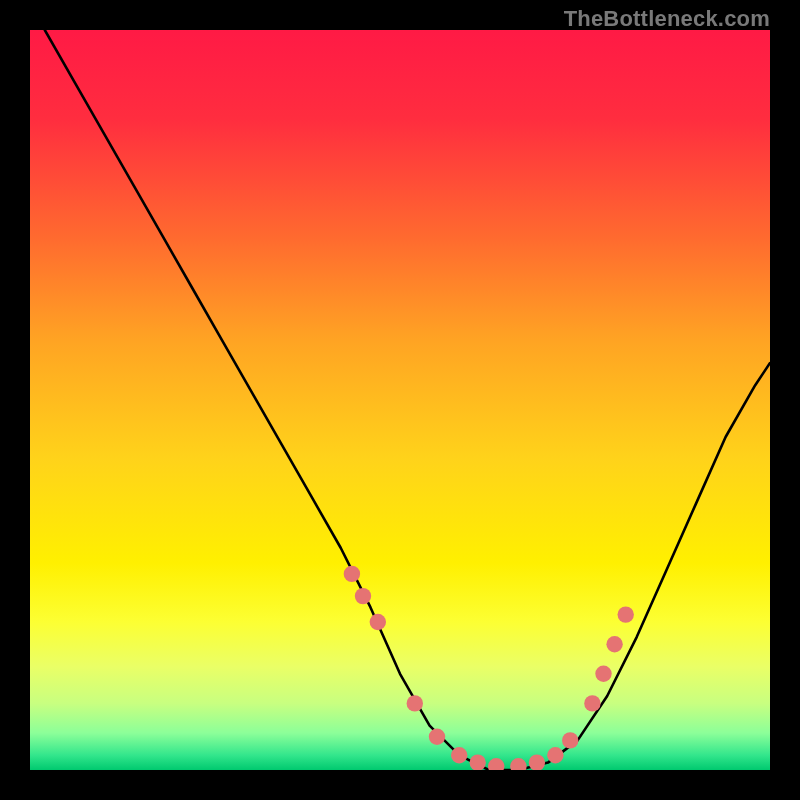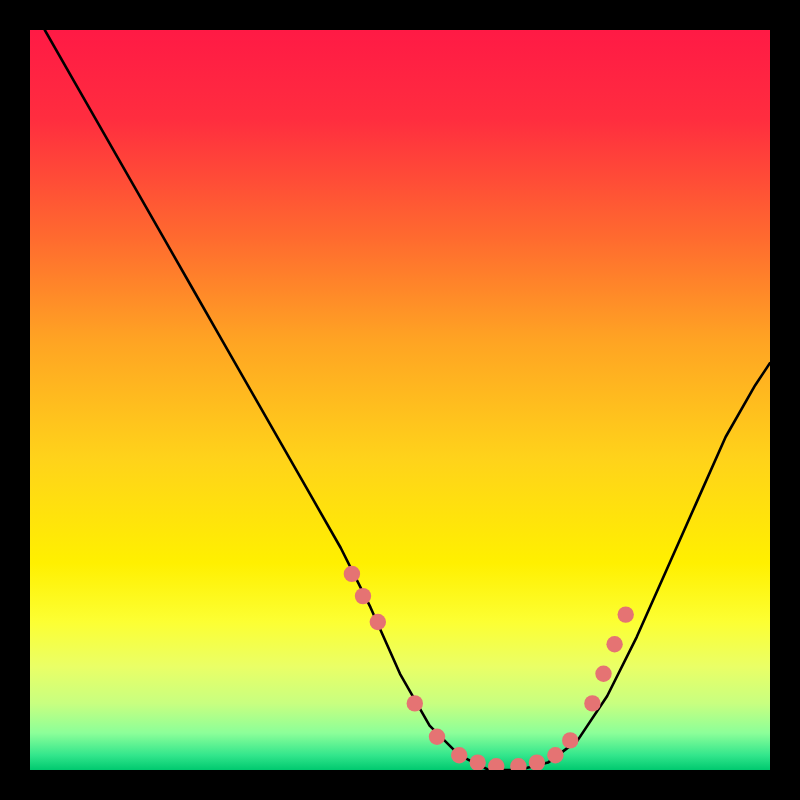--- a/index.html
+++ b/index.html
@@ -79,13 +79,14 @@
         <circle cx="506.90" cy="732.60" r="8.2" fill="#e57373" stroke="#c75a5a" stroke-width="0"></circle>
         <circle cx="525.40" cy="725.20" r="8.2" fill="#e57373" stroke="#c75a5a" stroke-width="0"></circle>
         <circle cx="540.20" cy="710.40" r="8.2" fill="#e57373" stroke="#c75a5a" stroke-width="0"></circle>
         <circle cx="562.40" cy="673.40" r="8.2" fill="#e57373" stroke="#c75a5a" stroke-width="0"></circle>
         <circle cx="573.50" cy="643.80" r="8.2" fill="#e57373" stroke="#c75a5a" stroke-width="0"></circle>
         <circle cx="584.60" cy="614.20" r="8.2" fill="#e57373" stroke="#c75a5a" stroke-width="0"></circle>
         <circle cx="595.70" cy="584.60" r="8.2" fill="#e57373" stroke="#c75a5a" stroke-width="0"></circle>
       </svg>
   </div>
 
+  <div class="watermark">TheBottleneck.com</div>
 </div>
 
 </body></html>

